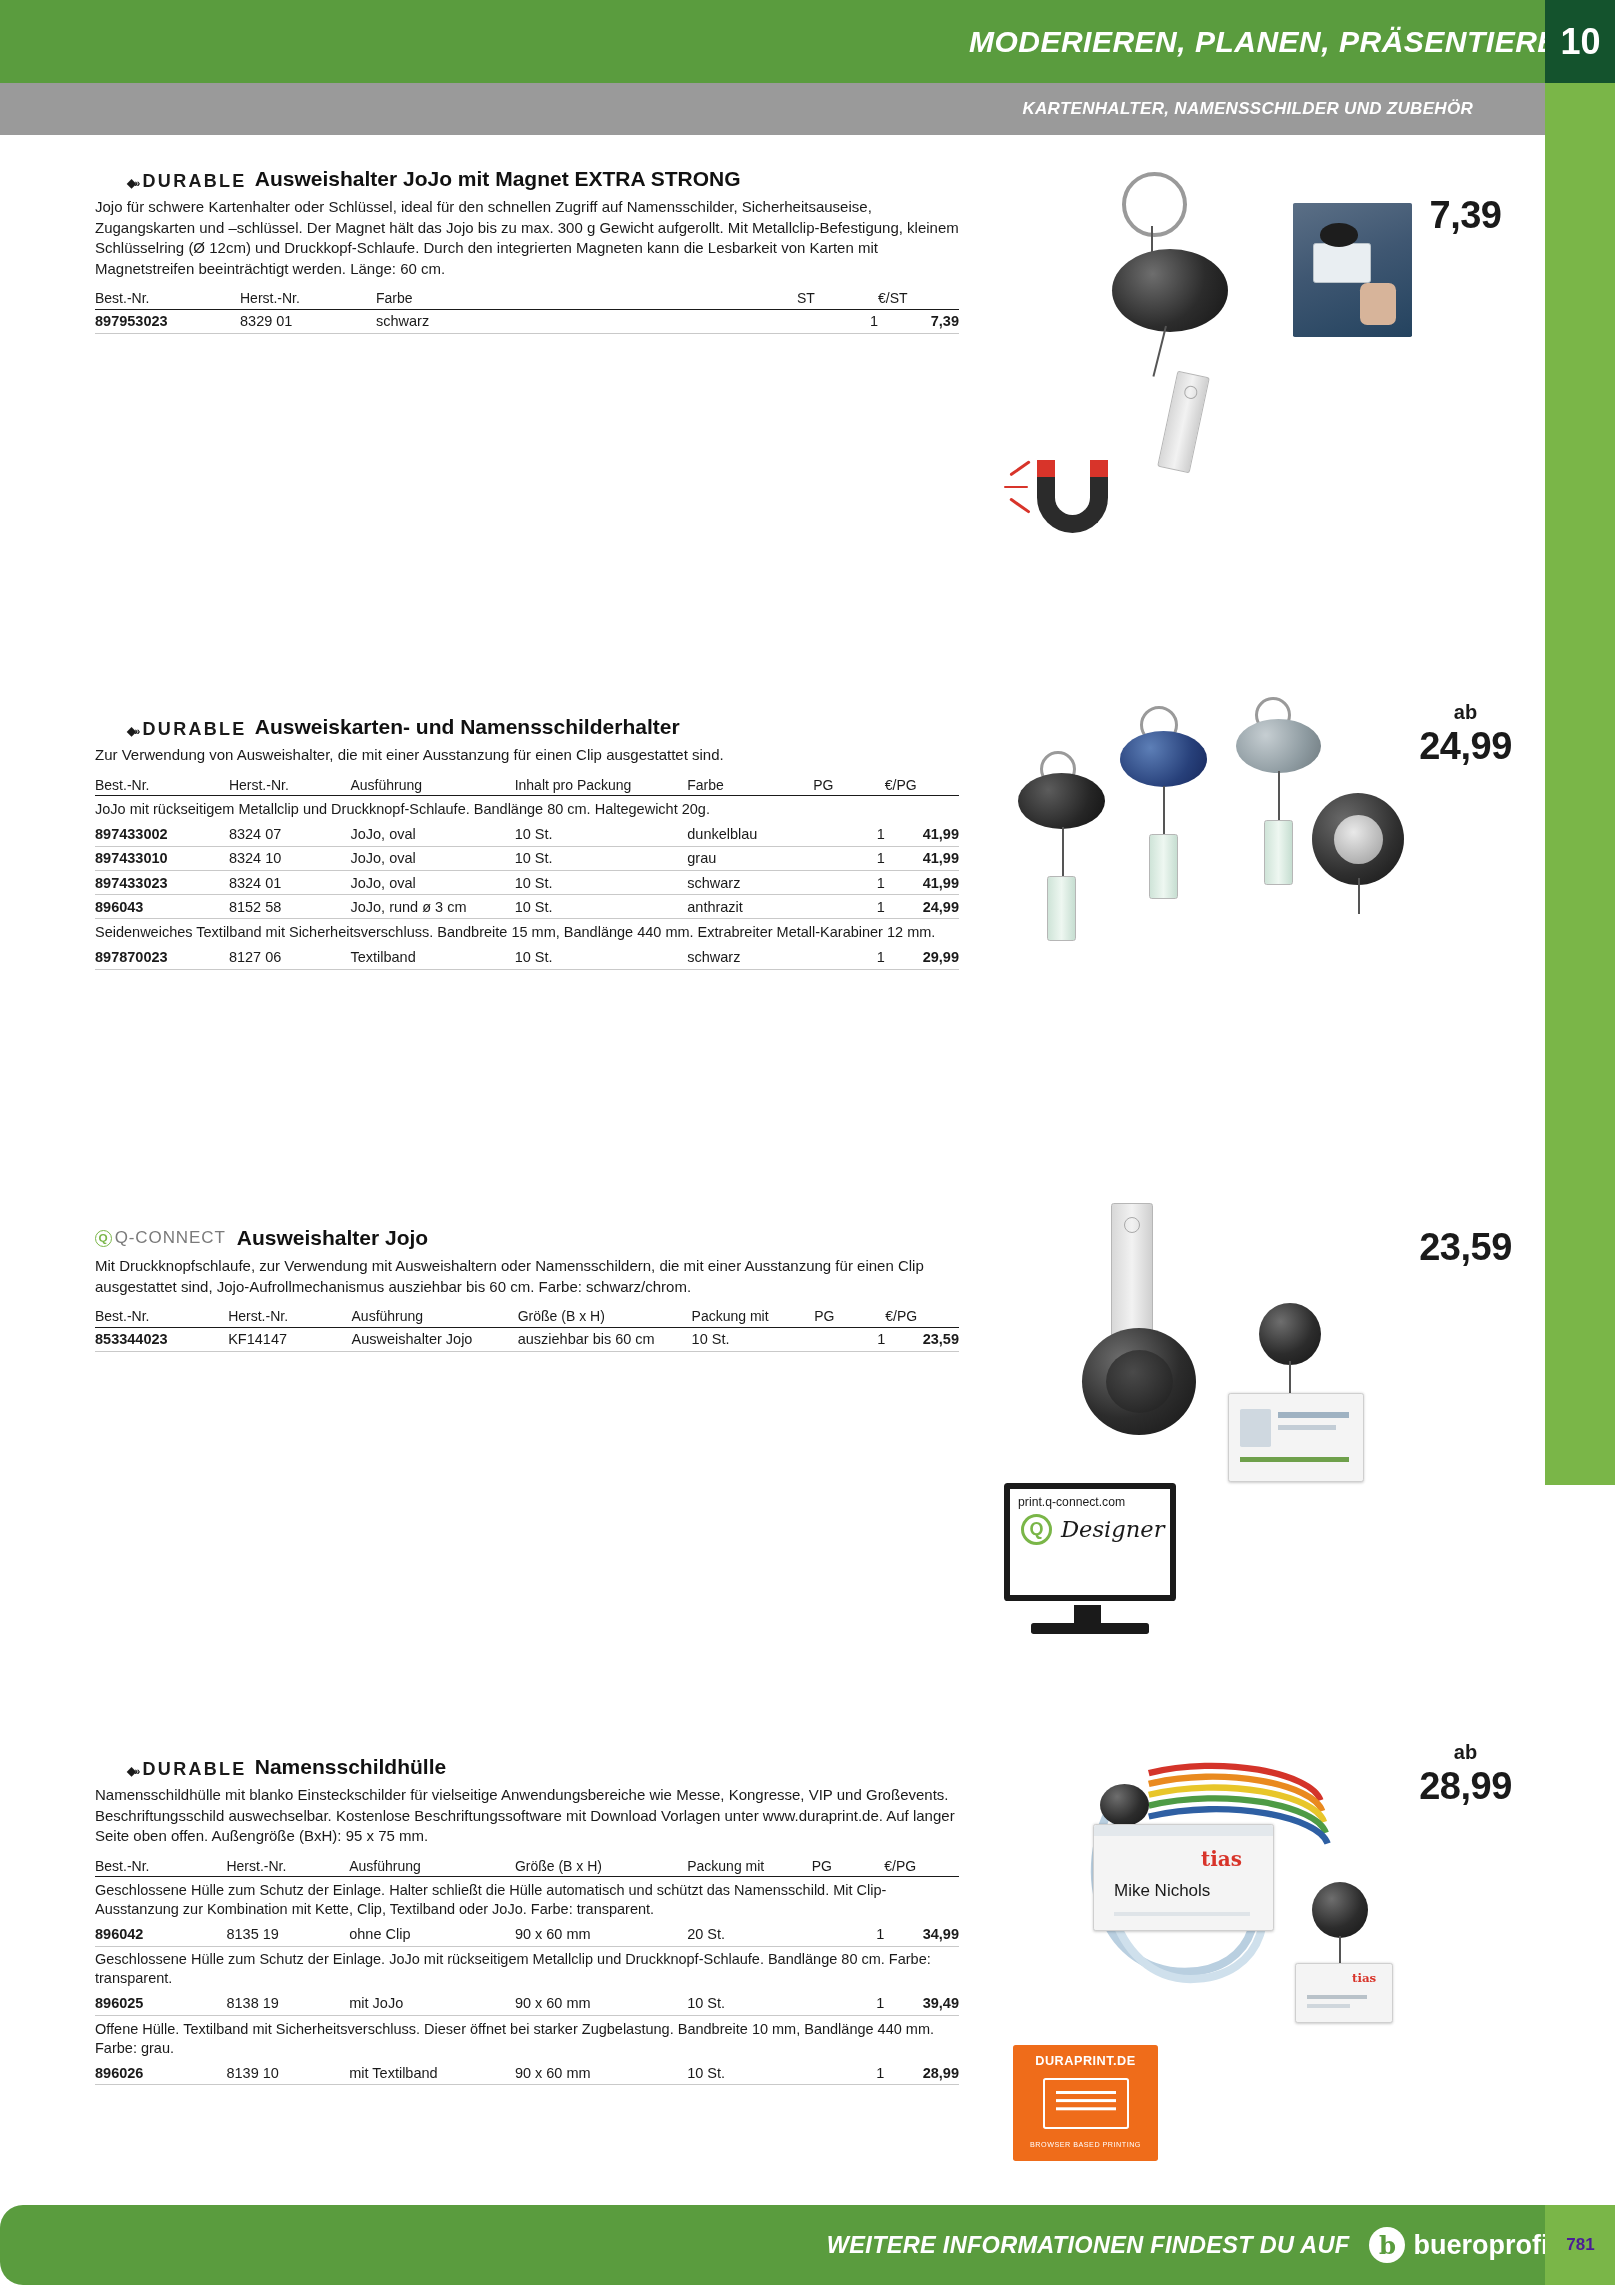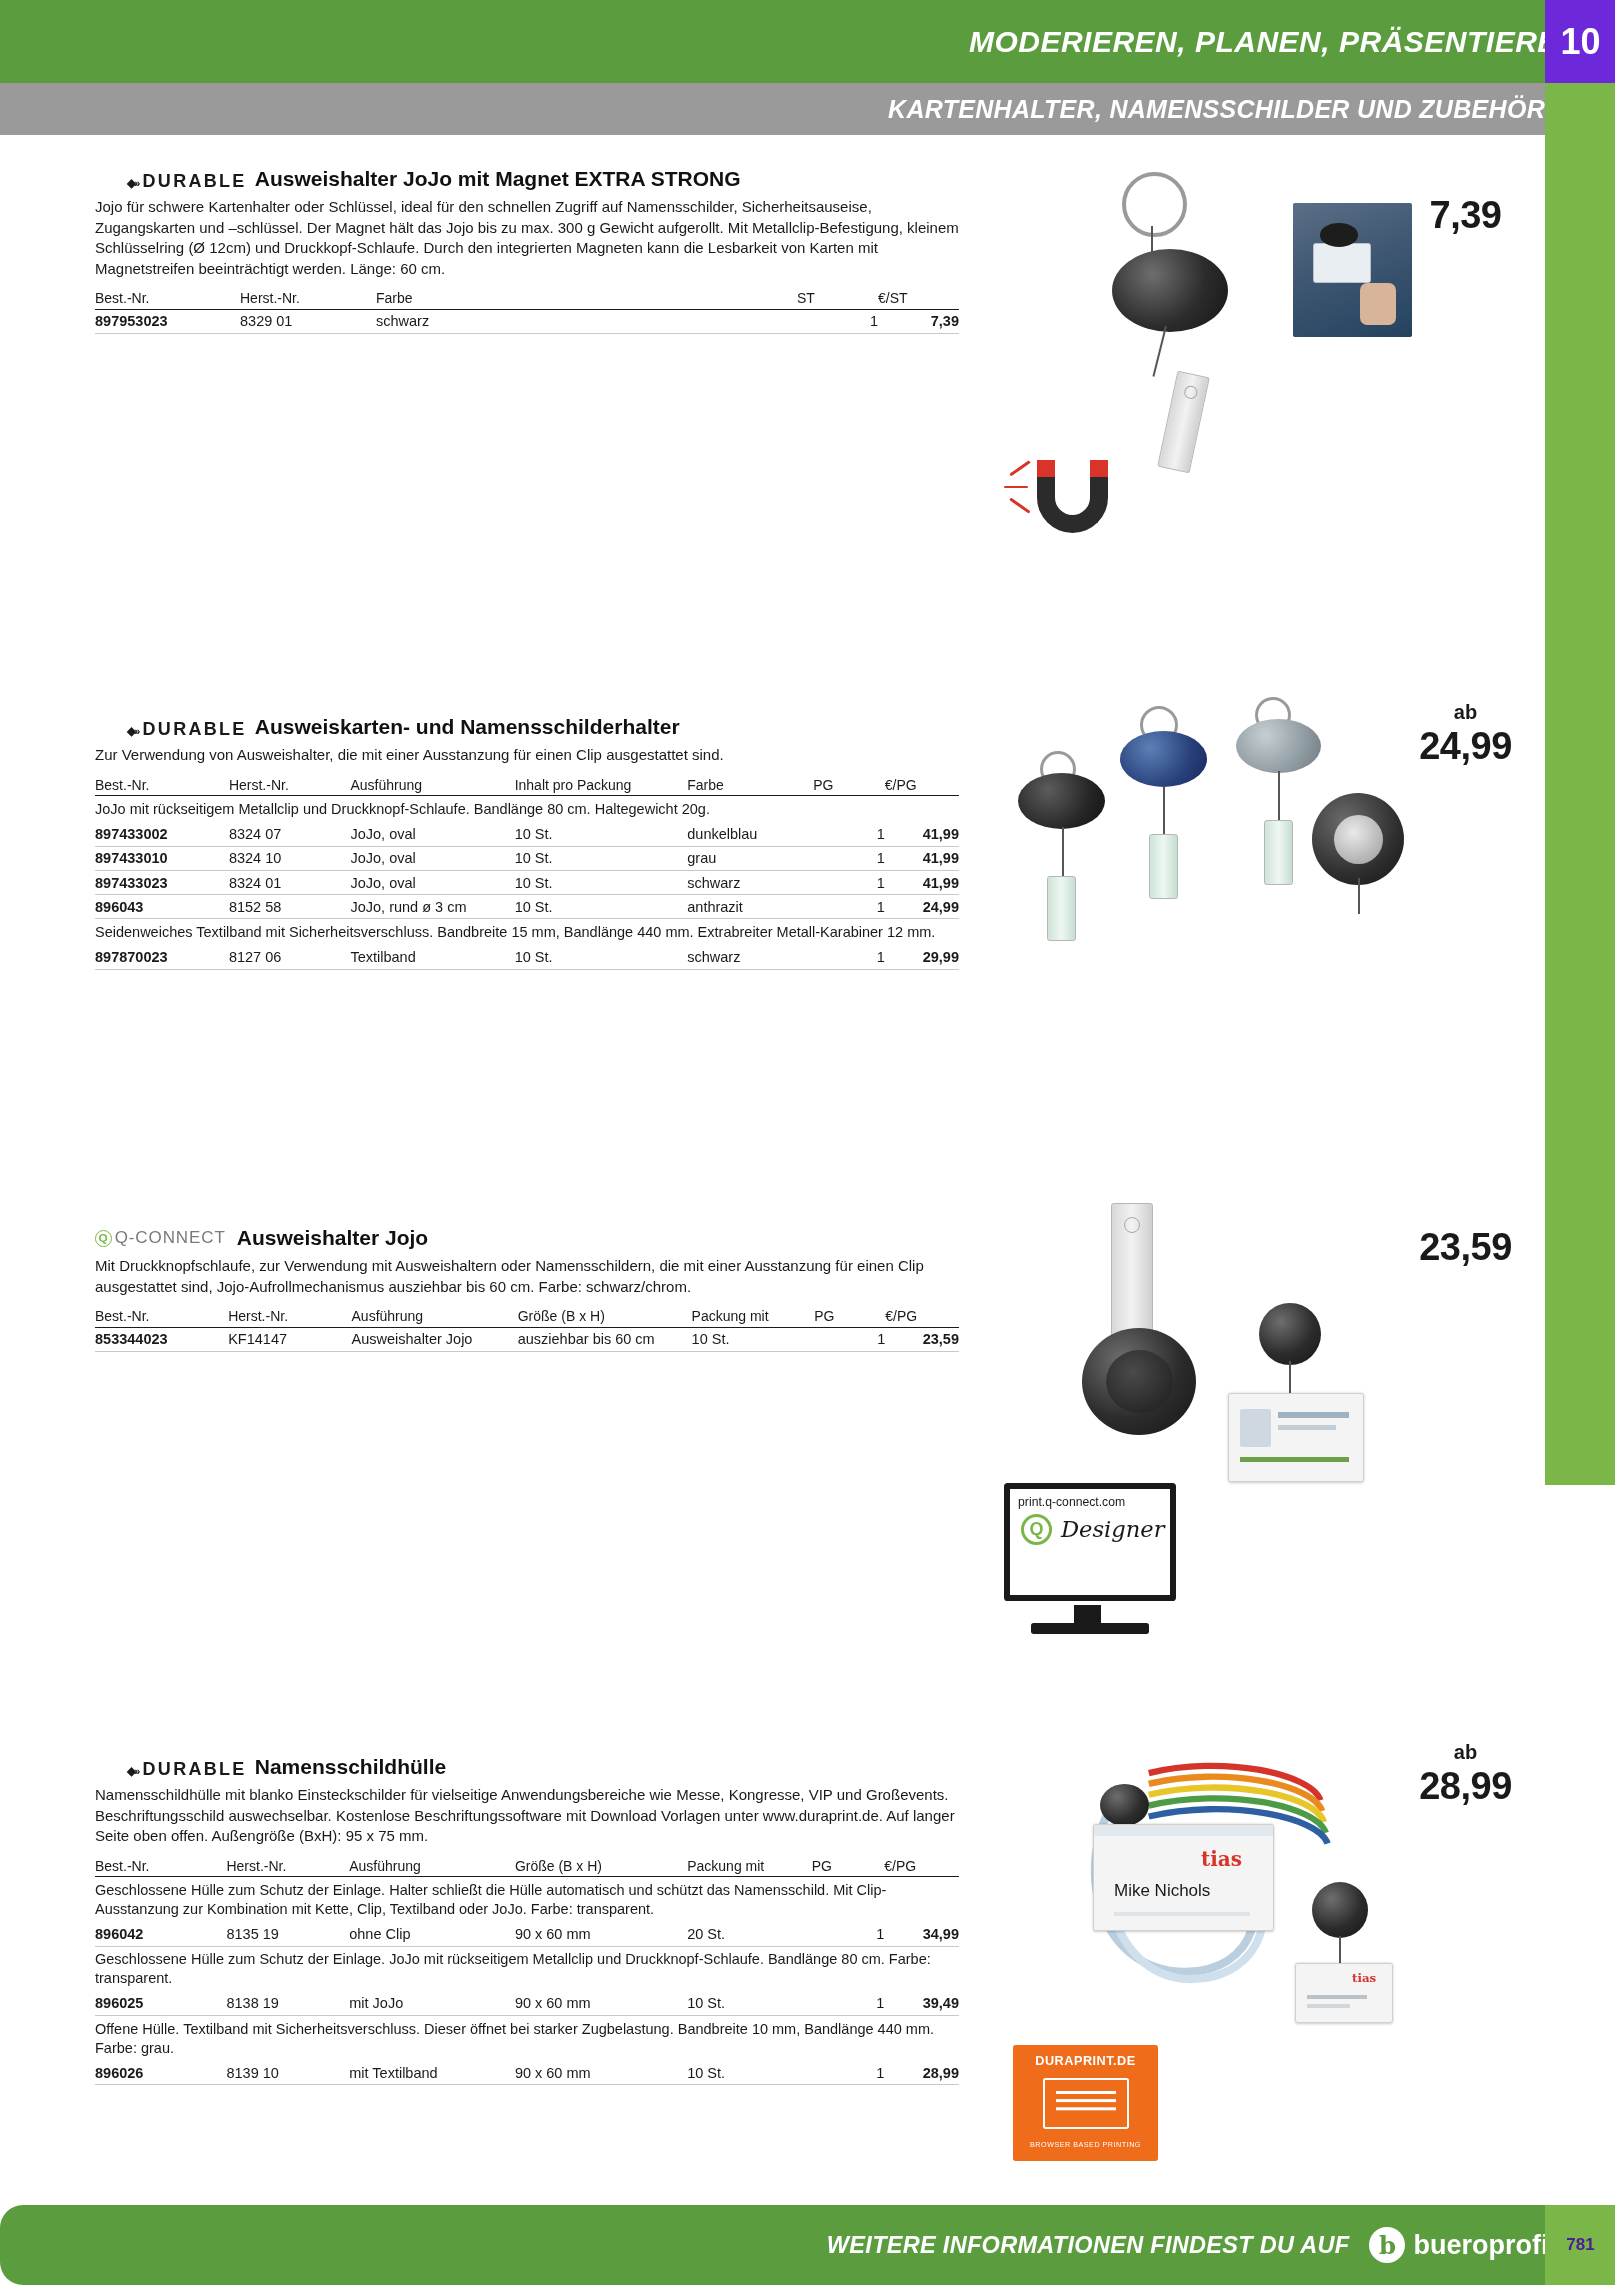--- a/index.html
+++ b/index.html
@@ -31,21 +31,21 @@
     font-weight: bold;
     letter-spacing: 0.5px;
     padding-right: 36px;
     font-style: italic;
   }
   .chapter-box {
     position: absolute;
     top: 0; right: 0;
     width: 71px;
     height: 83px;
-    background: #6d28d9;
+    background: #14532d;
     display: flex;
     align-items: center;
     justify-content: center;
   }
   .chapter-num {
     color: #ffffff;
     font-size: 36px;
     font-weight: bold;
   }
   .subheader-bar {
@@ -53,23 +53,24 @@
     top: 83px; left: 0;
     width: 1545px;
     height: 52px;
     background: #9a9a9a;
     display: flex;
     align-items: center;
     justify-content: flex-end;
   }
   .subheader-title {
     color: #ffffff;
-    font-size: 25px;
+    font-size: 17px;
     font-weight: bold;
     letter-spacing: 0.3px;
+    padding-right: 72px;
     font-style: italic;
   }
   .right-green-strip {
     position: absolute;
     top: 83px;
     right: 0;
     width: 71px;
     height: 1402px;
     background: #7ab648;
   }

